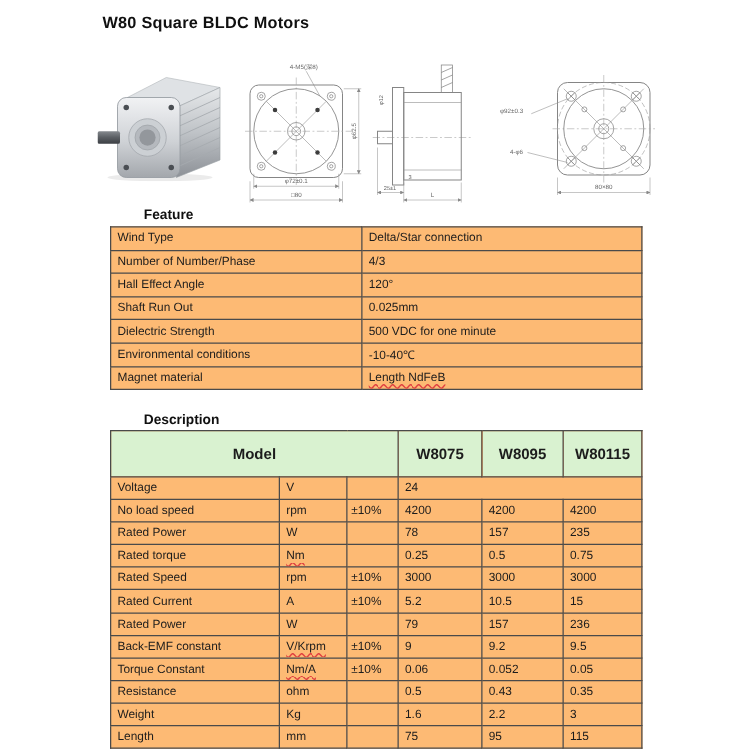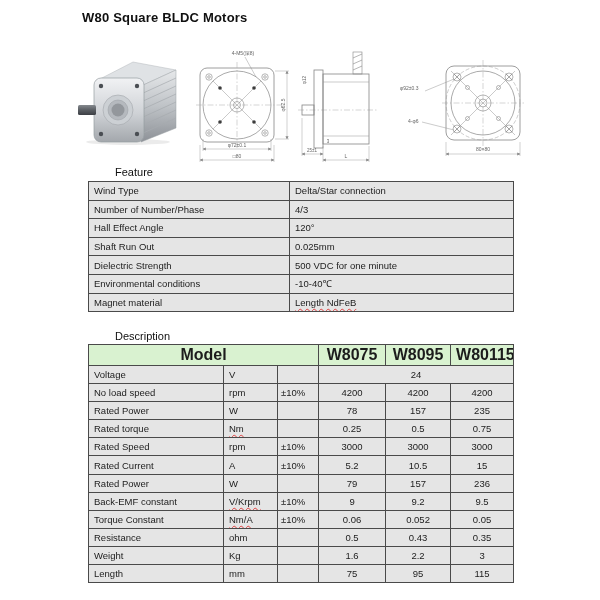--- a/index.html
+++ b/index.html
@@ -5,37 +5,37 @@
   * { margin:0; padding:0; box-sizing:border-box; }
   html,body { width:600px; height:600px; background:#fff;
               font-family:"Liberation Sans", sans-serif; }
   .page { position:relative; width:600px; height:600px; background:#fff; overflow:hidden; }
 
   .title { position:absolute; left:82px; top:10px; font-size:13px; font-weight:bold; color:#101010; letter-spacing:.2px; }
 
   .figures { position:absolute; left:0; top:42px; width:600px; height:128px; }
   .svg-abs { position:absolute; }
 
-  .section-heading { position:absolute; font-size:11px; font-weight:normal; color:#101010;padding-left:28px; }
+  .section-heading { position:absolute; font-size:11px; font-weight:bold; color:#101010;padding-left:28px; }
   #feature-heading { left:87px; top:166px; }
   #description-heading { left:87px; top:330px; }
 
-  table { border-collapse:collapse; table-layout:fixed; position:absolute; left:88px; background:#e5e5e5; }
+  table { border-collapse:collapse; table-layout:fixed; position:absolute; left:88px; background:#fdba74; }
   td,th { border:1px solid var(--border,#4a4a4a); font-size:9.5px; color:#1c1c1c;
           padding:0 5px; overflow:hidden; white-space:nowrap; font-weight:normal; }
 
   .ftable { top:181px; width:425px; }
   .ftable td { height:18.6px; }
   .fname { width:201px; }
 
   .dtable { top:344px; width:425px; }
-  .dtable th { height:21px; font-size:16px; font-weight:bold; text-align:center;
+  .dtable th { height:37px; font-size:12px; font-weight:bold; text-align:center;
                background:var(--green,#d9f2d0); }
   .dtable td { height:18.1px; }
-  .dval { text-align:center; }
+  .dval { text-align:left; }
   .dtol { padding:0 3px; }
 
   .wavy { text-decoration-line:underline; text-decoration-style:wavy;
           text-decoration-color:var(--wavy,#e04040); text-decoration-thickness:1px;
           text-underline-offset:2px; }
 
   svg text { font-family:"Liberation Sans", sans-serif; fill:#666; }
 </style>
 </head>
 <body>

